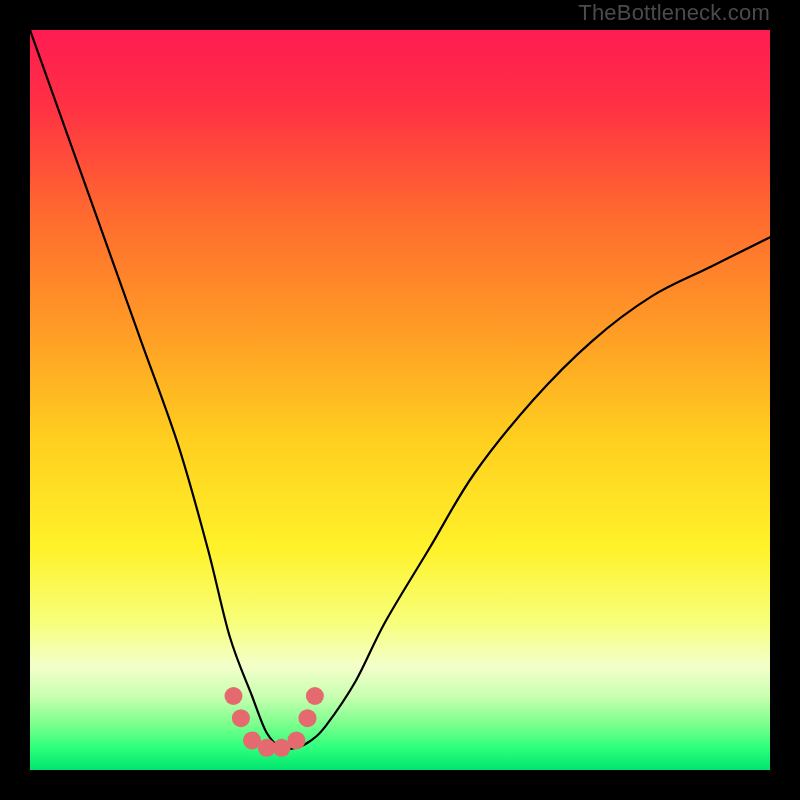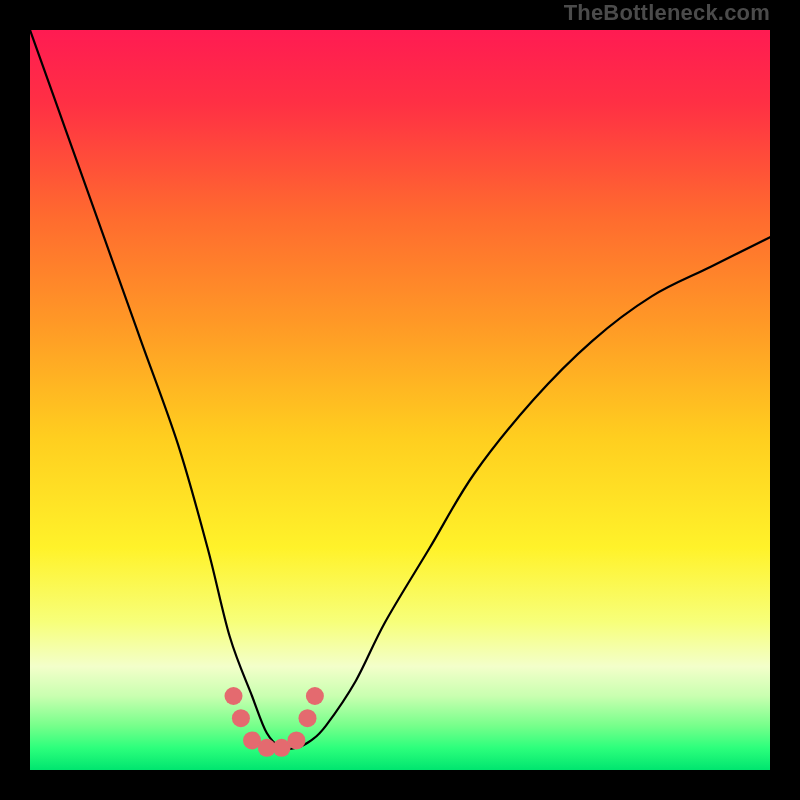--- a/index.html
+++ b/index.html
@@ -34,21 +34,21 @@
     top: 0; left: 0;
     width: 740px; height: 740px;
     pointer-events: none;
   }
   .watermark {
     position: absolute;
     top: 0px;
     right: 30px;
     color: #4b4b4b;
     font-size: 22px;
-    font-weight: 700;
+    font-weight: 400;
     letter-spacing: 0.2px;
   }
 </style>
 </head>
 <body>
 
 <div class="frame">
   <div class="watermark">TheBottleneck.com</div>
   <div class="plot">
     <svg class="gradient" viewBox="0 0 740 740" preserveAspectRatio="none">

